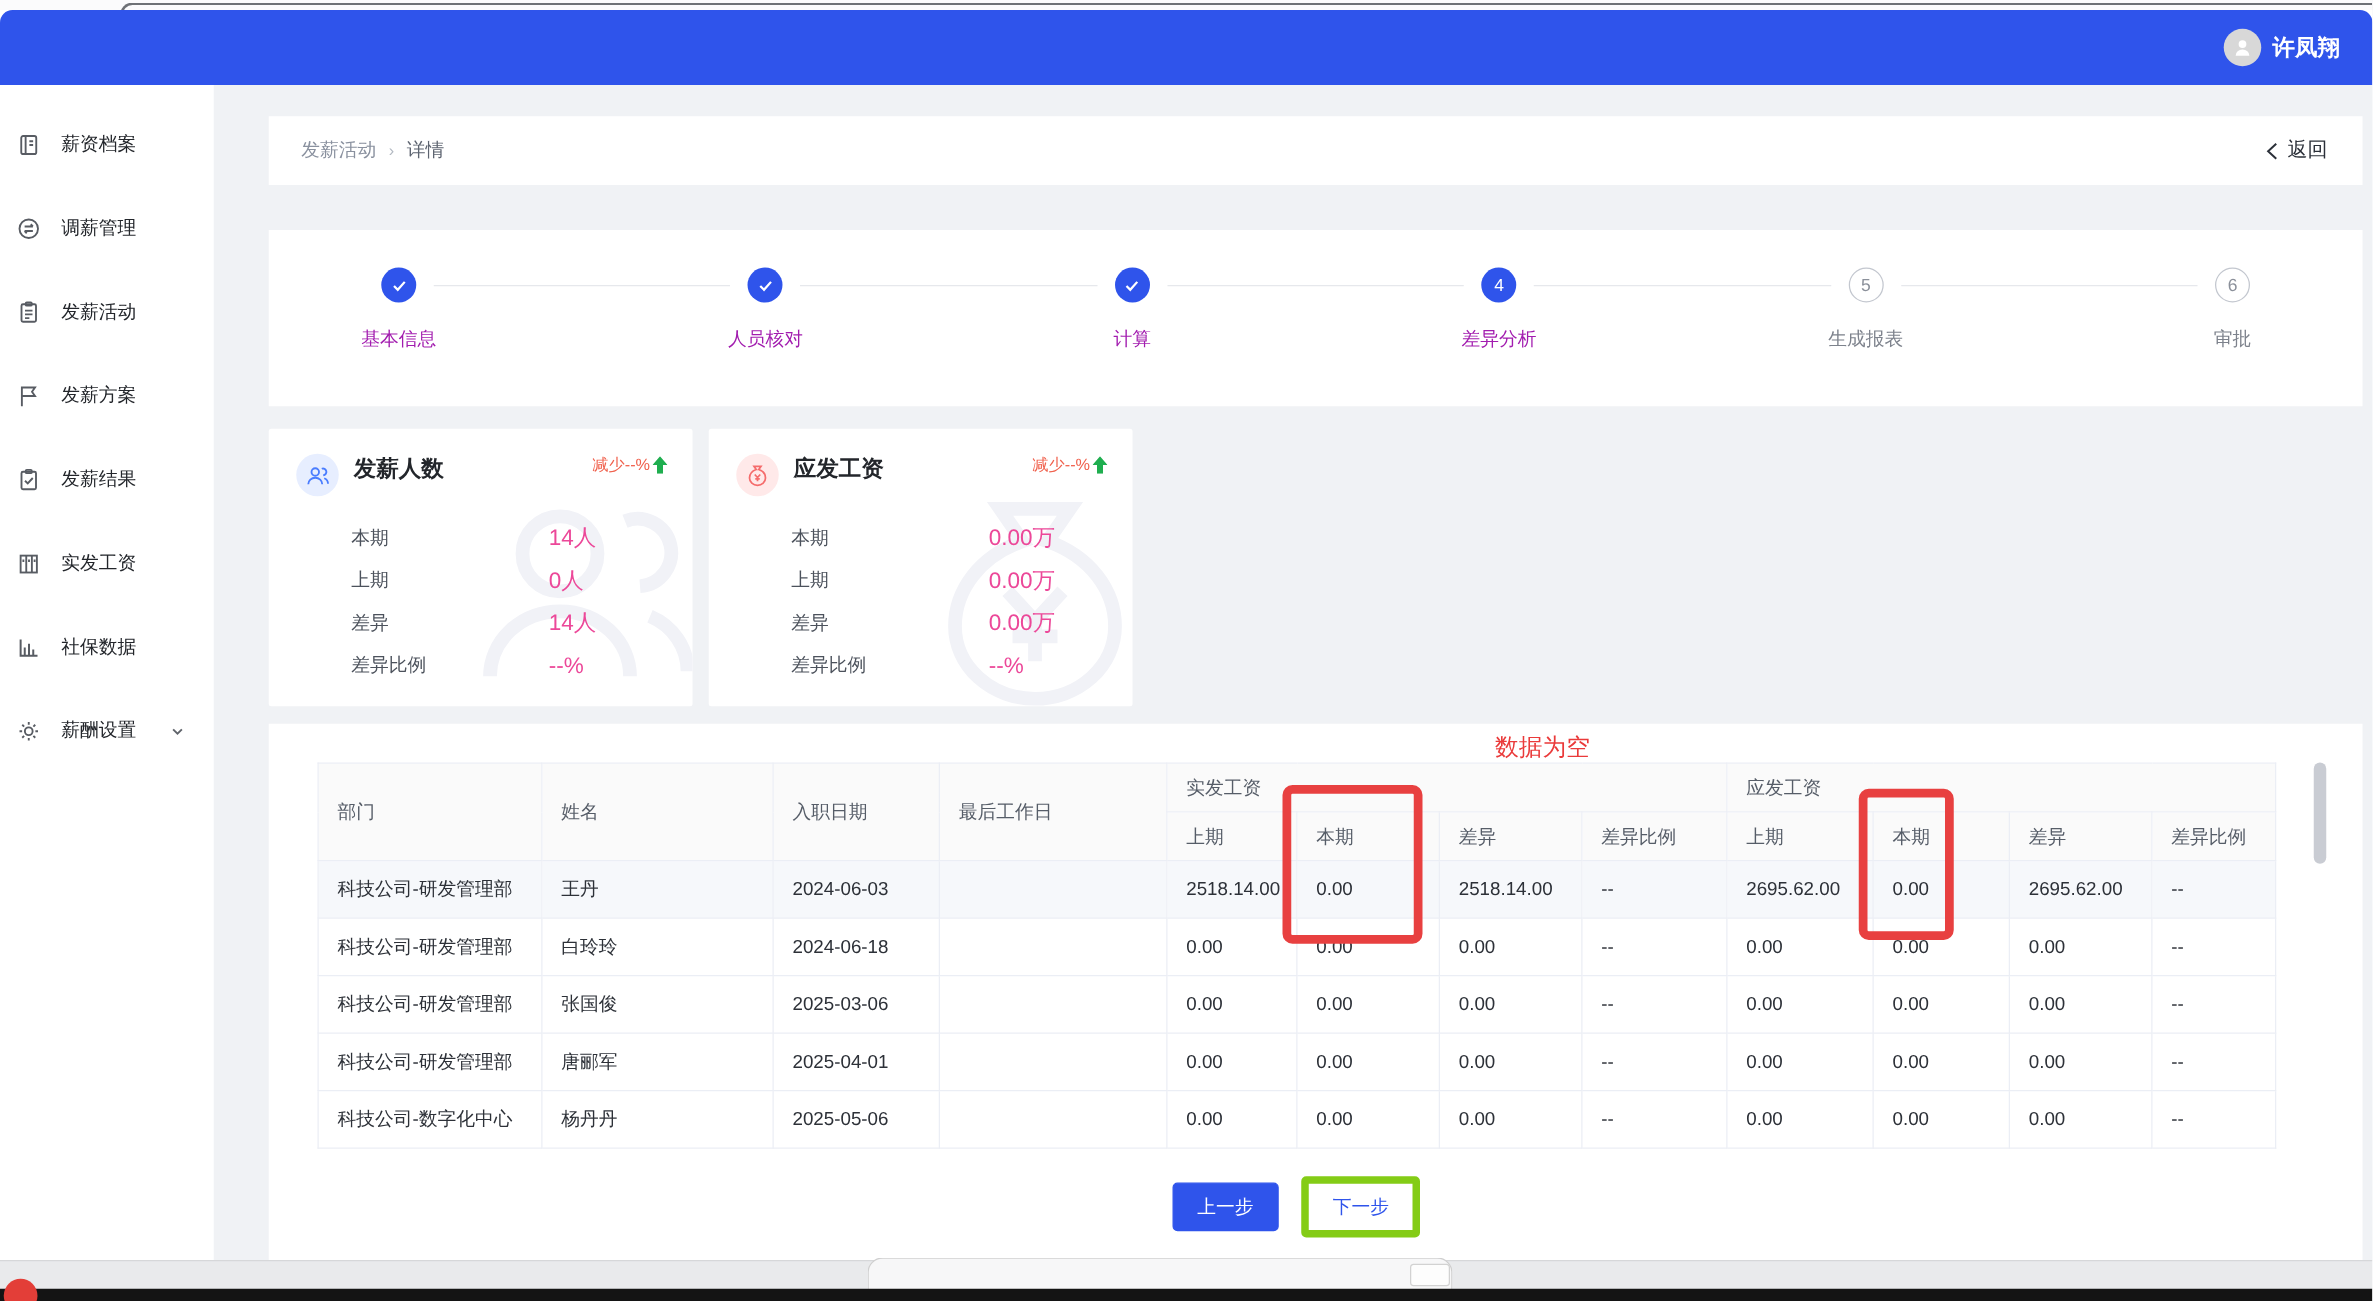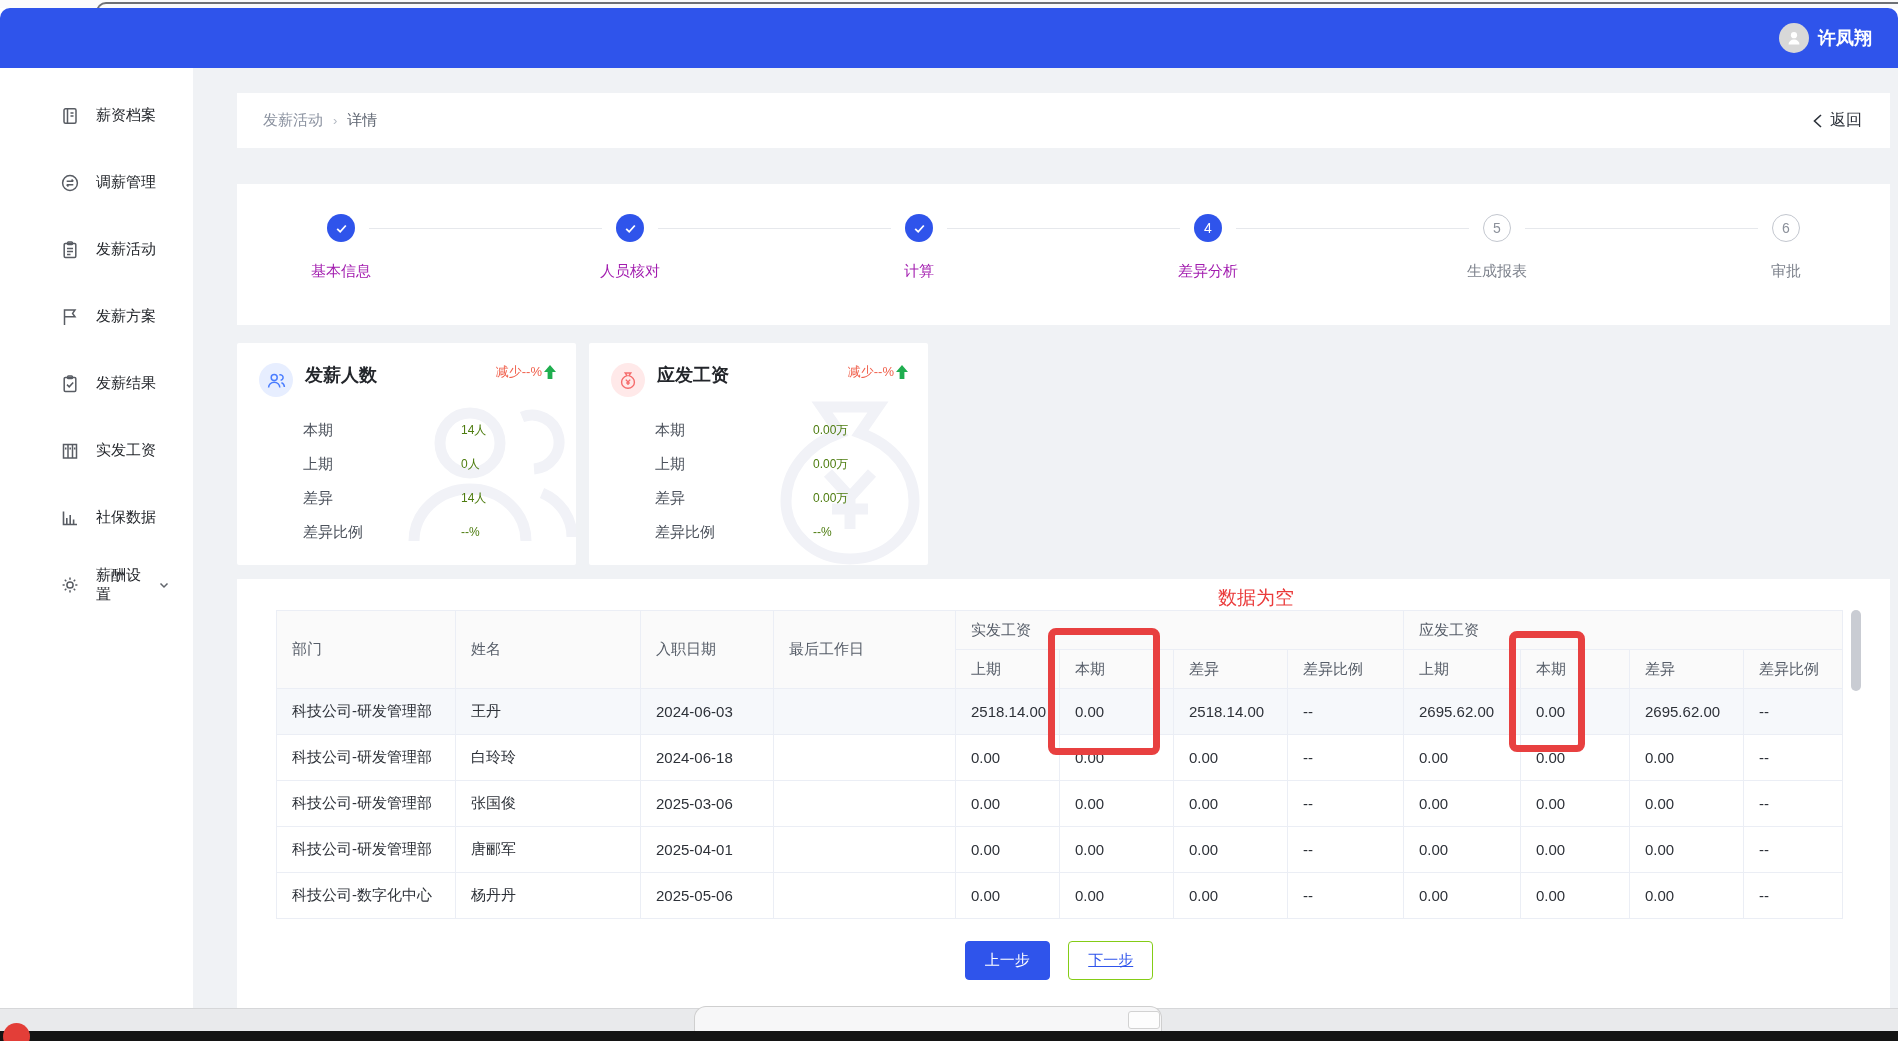--- a/index.html
+++ b/index.html
@@ -24,21 +24,21 @@
               position:relative; white-space:nowrap; }
   .nav-item.active::after { content:""; position:absolute; left:-8px; right:-8px; bottom:0; height:4px;
                             background:#f0a81c; border-radius:1px; }
   .user-chip { position:absolute; right:26px; top:0; height:60px; display:flex; align-items:center; gap:9px; }
   .avatar { width:30px; height:30px; border-radius:50%; background:#d8d8d8; display:flex;
             align-items:center; justify-content:center; }
   .user-name { font-size:18px; font-weight:bold; }
 
   
   .layout { position:absolute; top:68px; left:0; width:1898px; height:940px; display:flex; }
-  .sidebar { width:193px; background:#fff; padding-top:14px; flex:none;padding-left:47px; }
+  .sidebar { width:171px; background:#fff; padding-top:14px; flex:none; }
   .side-item { height:67px; display:flex; align-items:center; padding-left:13px; gap:16px;
                font-size:15px; color:#23262b; cursor:pointer; }
   .side-item .ic { width:20px; height:20px; color:#585c63; flex:none; display:flex; }
   .side-item .chev { margin-left:auto; margin-right:22px; color:#60646b; display:flex; }
   .main { flex:1; background:#f0f2f5; padding:25px 8px 0 44px; }
 
   
   .crumb-card { height:55px; background:#fff; display:flex; align-items:center; padding:0 28px 0 26px; }
   .crumb1 { color:#8a919f; font-size:15px; cursor:pointer; }
   .crumb-sep { color:#b3b9c2; font-size:13px; margin:0 10px; }
@@ -66,41 +66,41 @@
   .stat-icon { width:34px; height:34px; border-radius:50%; display:flex; align-items:center;
                justify-content:center; flex:none; }
   .stat-icon.blue { background:#e7eeff; color:#4a7dff; }
   .stat-icon.pink { background:#ffe9e9; color:#f56c6c; }
   .stat-title { font-size:18px; font-weight:bold; color:#23262b; margin-left:12px; }
   .stat-trend { margin-left:auto; display:flex; align-items:center; gap:2px; }
   .trend-text { color:#f0614d; font-size:13px; }
   .stat-rows { margin-top:16px; margin-left:44px; position:relative; z-index:1; }
   .stat-row { display:flex; align-items:center; height:34px; }
   .stat-label { width:158px; font-size:15px; color:#4c525c; }
-  .stat-value { font-size:12px; color:#4d7c0f; }
+  .stat-value { font-size:18px; color:#ec4899; }
   .watermark { position:absolute; right:-12px; top:44px; z-index:0; }
 
   
   .table-card { margin-top:14px; height:429px; background:#fff; position:relative;
                 padding:31px 0 0 39px; }
   .empty-note { position:absolute; top:6px; left:981px; color:#ea3a3a; font-size:19px; }
   table.diff { border-collapse:collapse; table-layout:fixed; width:1566px; }
   table.diff th, table.diff td { border:1px solid #ebeef5; font-weight:normal; text-align:left;
         padding:0 6px 0 15px; font-size:15px; white-space:nowrap; overflow:hidden; }
   table.diff th { background:#fafafa; color:#565d68; height:39px; }
   table.diff td { height:46px; color:#2d3138; }
   tr.first-row td { background:#f6f8fb; }
   .red-box { position:absolute; border:7px solid #e84040; border-radius:8px; z-index:5; }
   .red-box.b1 { left:811px; top:49px; width:112px; height:127px; }
   .red-box.b2 { left:1272px; top:52px; width:76px; height:121px; }
   .btn-row { width:1566px; text-align:center; margin-top:22px; }
   .btn { font-size:15px; border-radius:4px; cursor:pointer; padding:9px 19px;
          font-family:"Liberation Sans",sans-serif; }
   .btn.primary { background:#2f54eb; color:#fff; border:1px solid #2f54eb; }
-  .btn.ghost { background:#fff; color:#2f54eb; border:1px solid #84cc16; margin-left:14px;text-decoration:underline; }
+  .btn.ghost { background:#fff; color:#2f54eb; border:6px solid #84cc16; margin-left:14px; }
 
   .scroll-thumb { position:absolute; left:1851px; top:610px; width:10px; height:81px;
                   background:#c9ccd3; border-radius:5px; }
 
   
   .bottom-band { position:absolute; left:0; bottom:0; width:100%; height:33px; background:#e9eaec;
                  border-top:1px solid #d6d7d9; }
   .ghost-tab { position:absolute; left:694px; bottom:9px; width:468px; height:26px; background:#f7f7f8;
                border:1px solid #cfcfcf; border-bottom:none; border-radius:12px 12px 0 0; }
   .ghost-box { position:absolute; left:1128px; bottom:12px; width:32px; height:18px; background:#fdfdfd;

